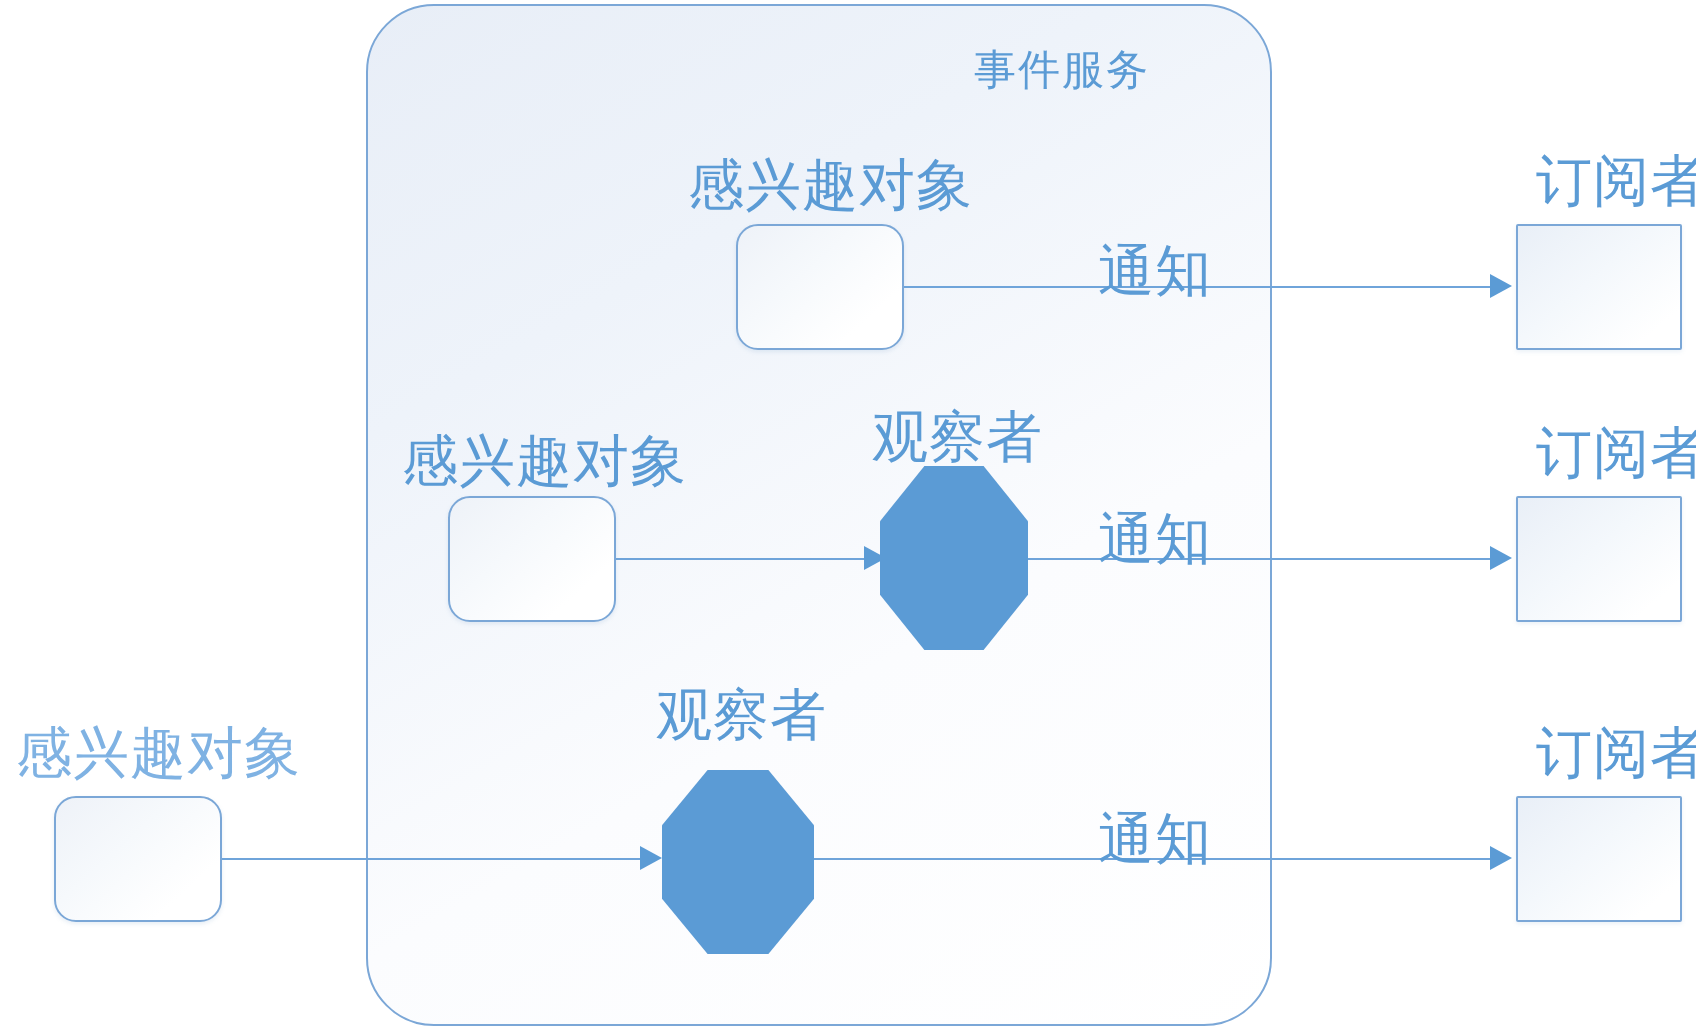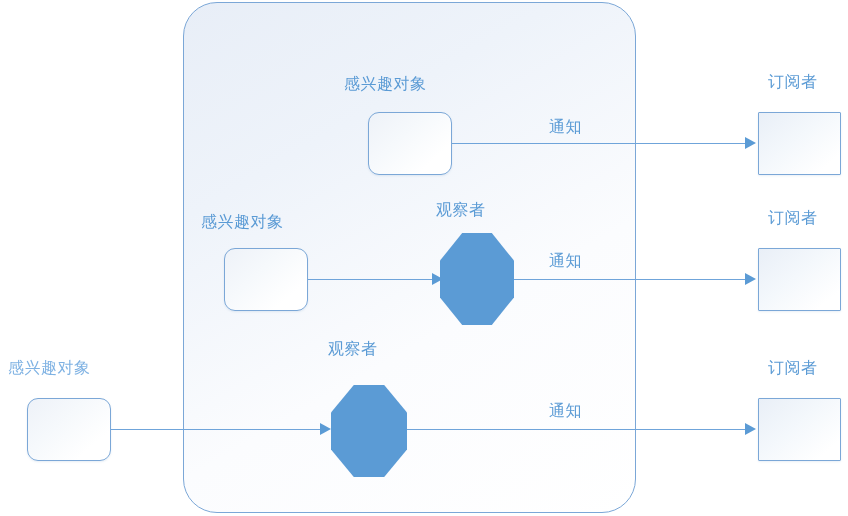--- a/index.html
+++ b/index.html
@@ -34,21 +34,21 @@
     left: 487px;
     top: 21px;
     font-size: 21px;
     color: #5B9BD5;
     letter-spacing: 1px;
     white-space: nowrap;
   }
   
   .label {
     position: absolute;
-    font-size: 16px;
+    font-size: 28px;
     color: #7FB2E3;
     white-space: nowrap;
     letter-spacing: 0.5px;
   }
   .label.strong {
     color: #5B9BD5;
   }
   
   .obj-box {
     position: absolute;
@@ -92,20 +92,21 @@
     border-bottom: 6px solid transparent;
     border-left: 11px solid #5B9BD5;
   }
 </style>
 </head>
 <body>
 
 <div id="canvas">
 
   <div class="service-container"></div>
+  <div class="service-title">事件服务</div>
 
   <div class="label strong" style="left:344px; top:74px;">感兴趣对象</div>
   <div class="obj-box" style="left:368px; top:112px;"></div>
 
   <div class="conn" style="left:452px; top:143px; width:293px;"></div>
   <div class="arrow-head" style="left:745px; top:137px;"></div>
   <div class="label strong" style="left:549px; top:117px;">通知</div>
 
   <div class="label strong" style="left:768px; top:72px;">订阅者</div>
   <div class="sub-box" style="left:758px; top:112px;"></div>

